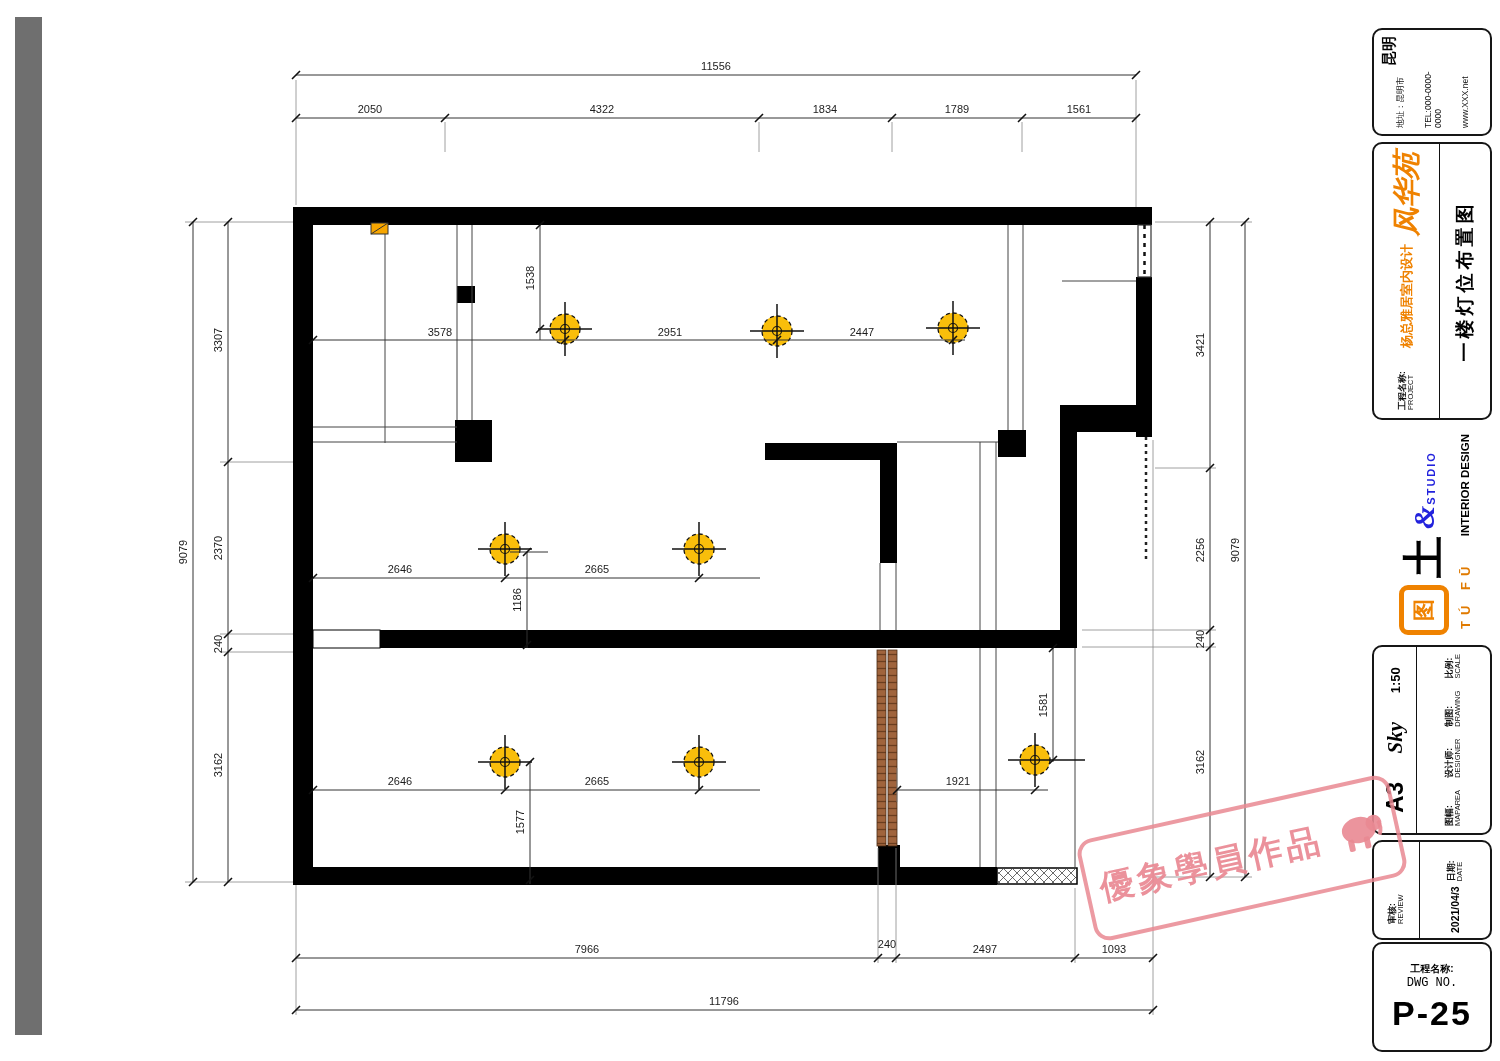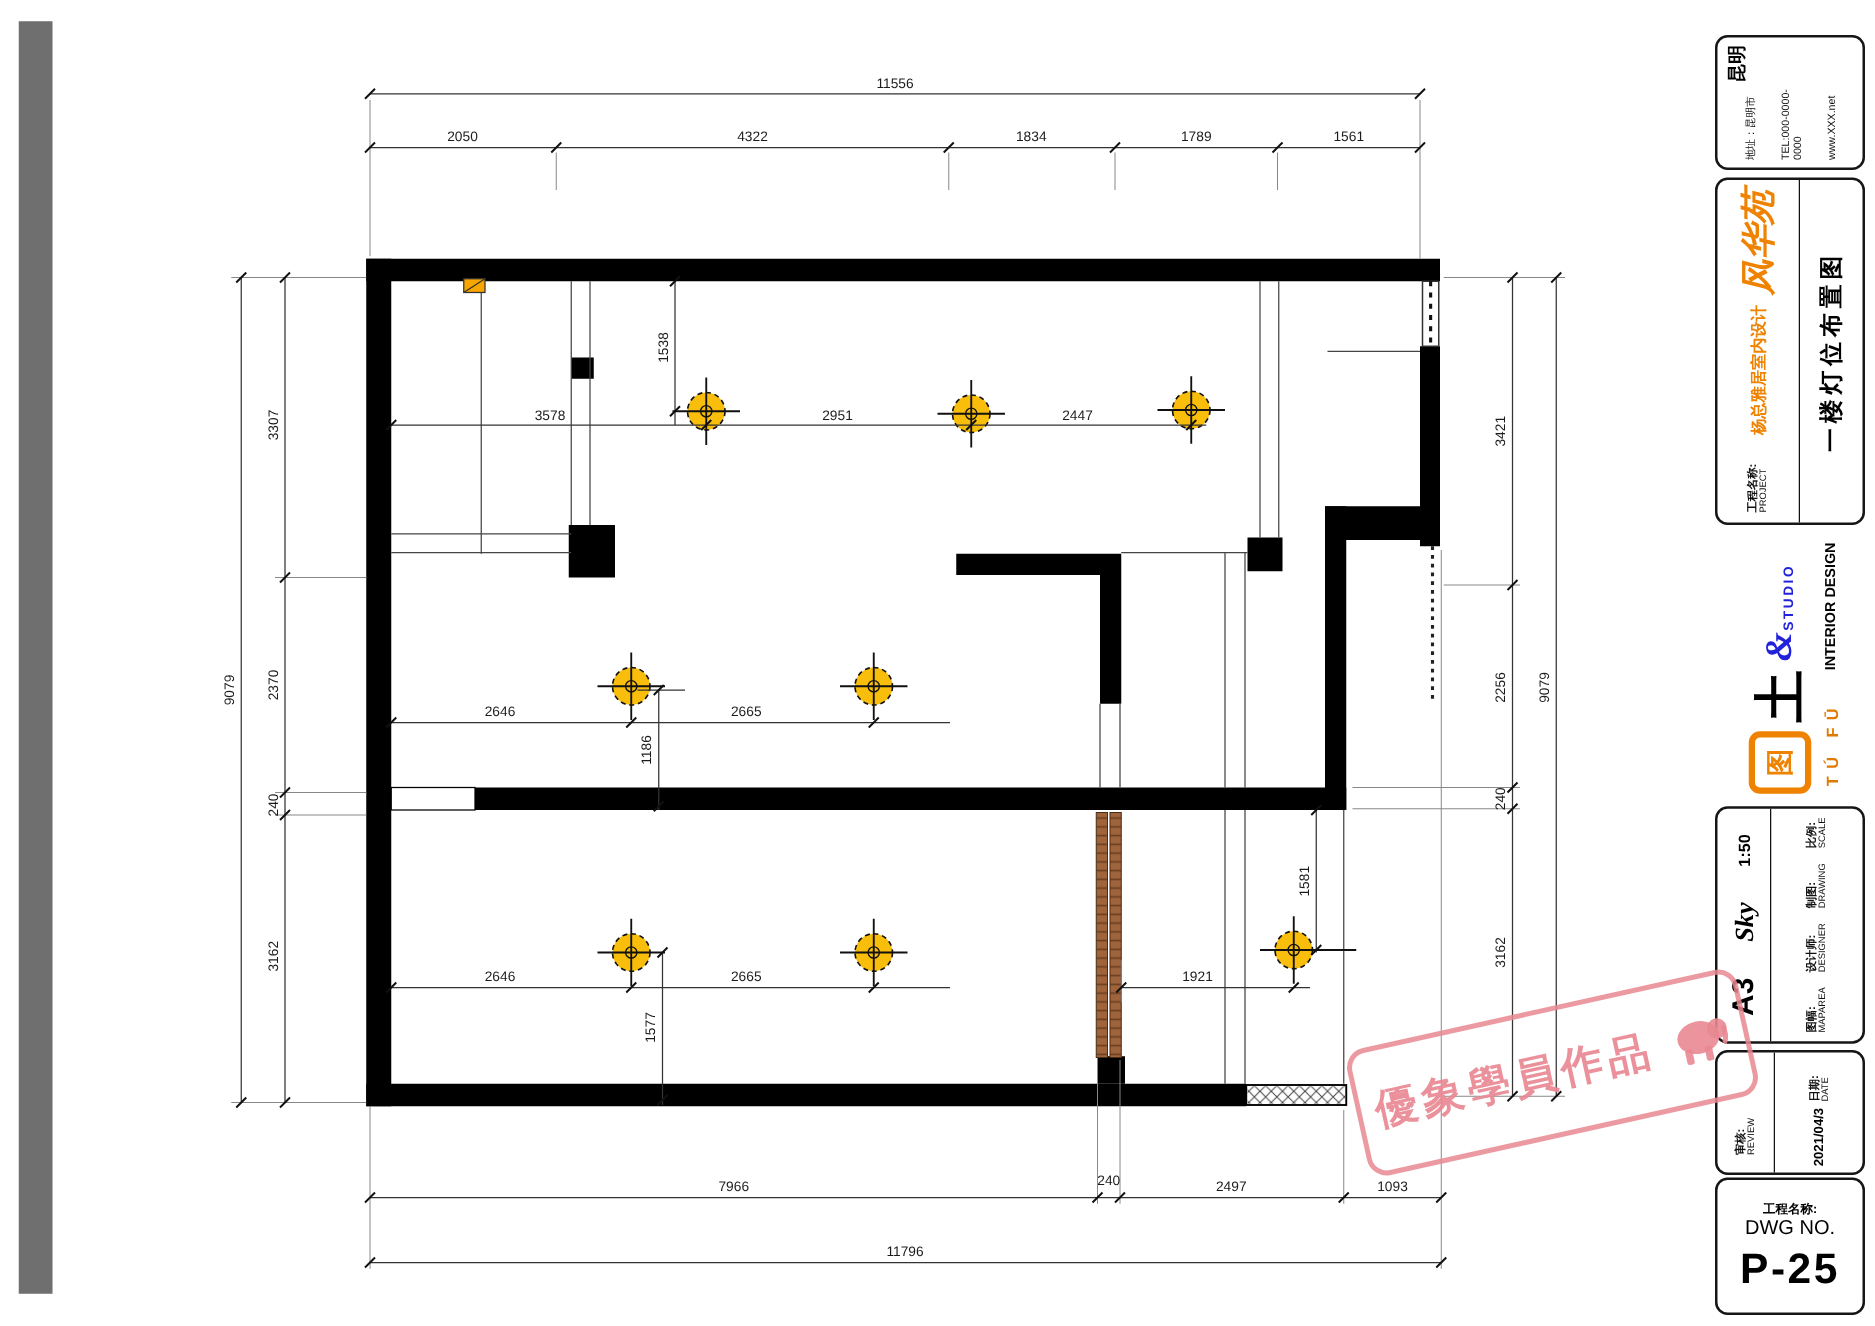--- a/index.html
+++ b/index.html
@@ -353,21 +353,21 @@
       <div class="pair">
         <span class="cn">日期:</span>
         <span class="en">DATE</span>
       </div>
     </div>
   </div>
 </div>
 
 <div class="tb" style="top:942px;height:110px;display:flex;flex-direction:column;align-items:center;justify-content:center;">
   <span style="font-size:10px;font-weight:bold;">工程名称:</span>
-  <span style="font-size:16px;">DWG NO.</span>
+  <span style="font-size:12px;font-family:Liberation Mono, monospace;">DWG NO.</span>
   <span style="font-size:34px;font-weight:700;letter-spacing:2px;margin-top:4px;">P-25</span>
 </div>
 
 <div class="abs stamp">
   <span>優象學員作品</span>
   <svg width="52" height="44" viewBox="0 0 52 44">
     <g fill="rgba(233,136,146,.9)">
       <ellipse cx="27" cy="20" rx="17" ry="13"></ellipse>
       <circle cx="43" cy="16" r="8"></circle>
       <path d="M49,14 q4,8 -1,16 l-3,-2 q3,-7 1,-12 z"></path>

